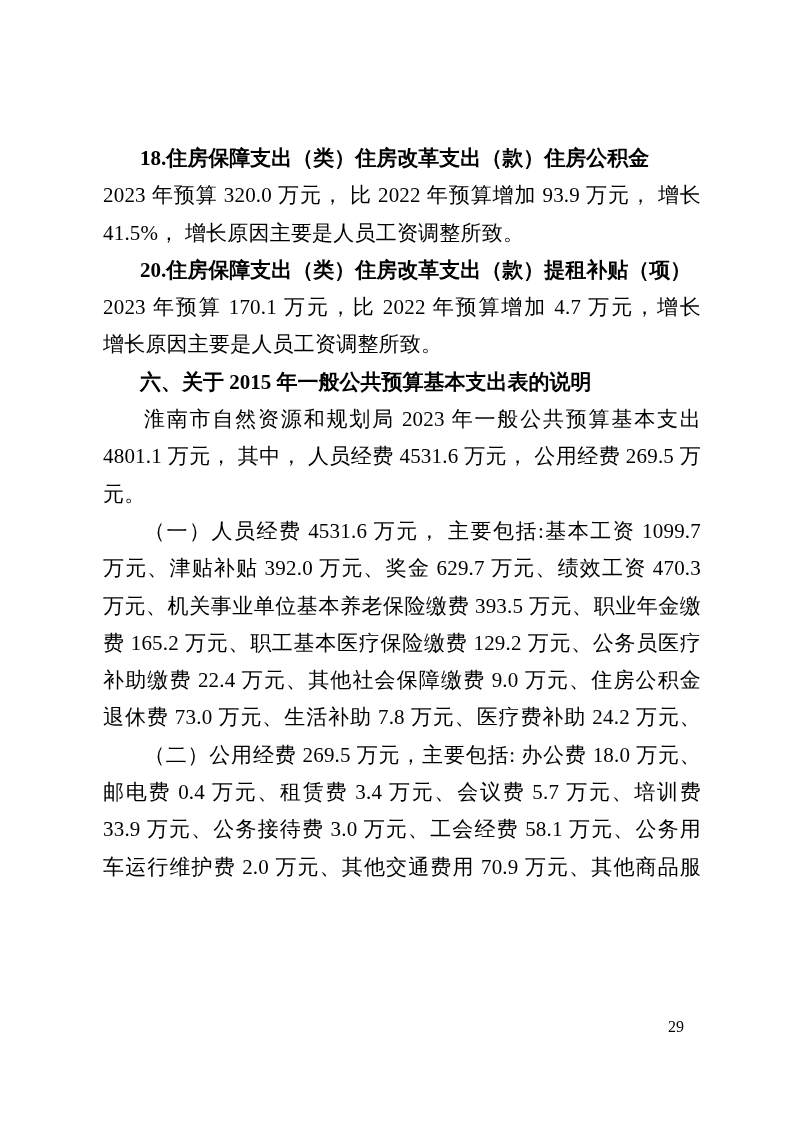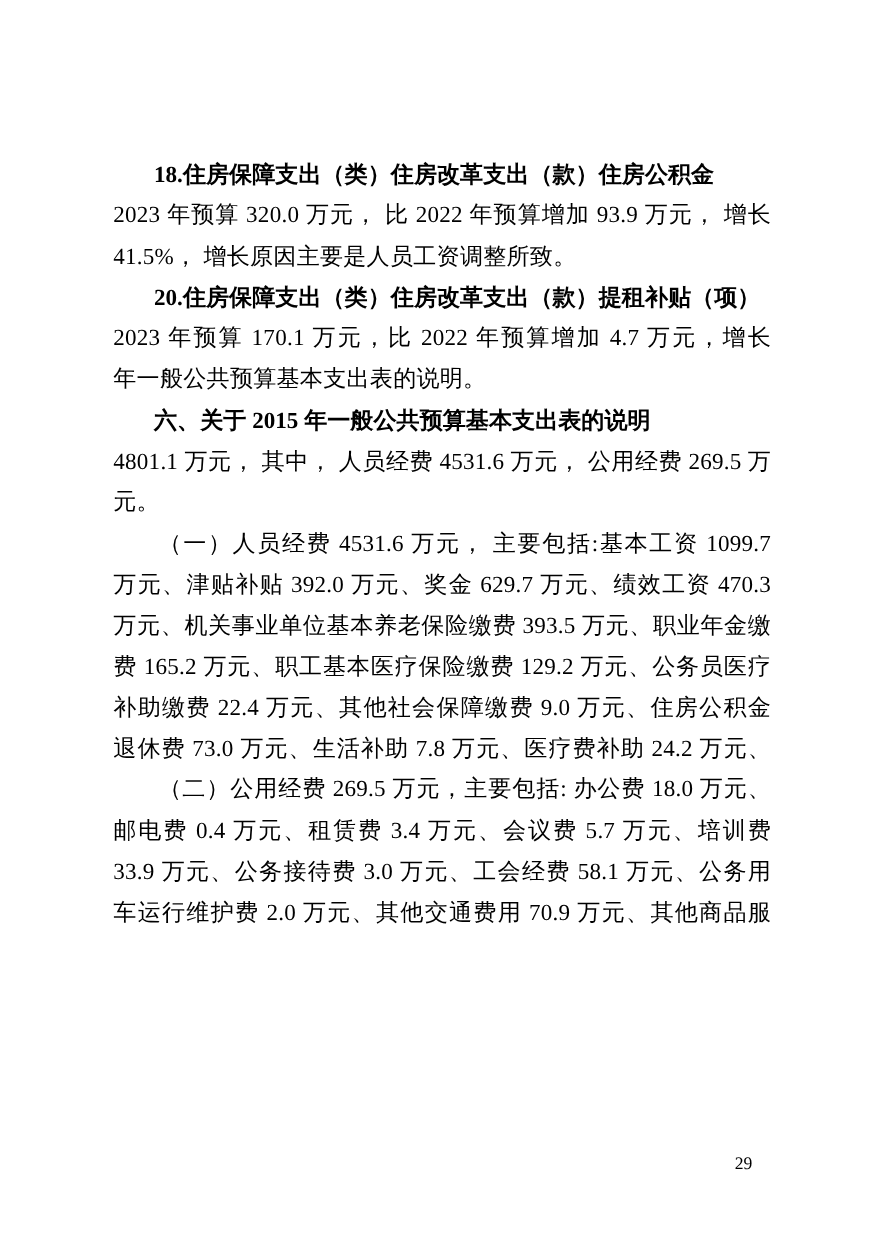--- a/index.html
+++ b/index.html
@@ -48,38 +48,38 @@
     text-align: center;
     text-align-last: left;
   }
   .page-number {
     position: absolute;
     left: 668px;
     top: 1018px;
     font-size: 16px;
     font-family: "Liberation Serif", "DejaVu Serif", serif;
     color: #000000;
-    margin-top: 32px;
   }
 </style>
 </head>
 <body>
 
 <div class="page">
   <div class="content">
 
     <div class="line heading">18.住房保障支出（类）住房改革支出（款）住房公积金（项）</div>
     <div class="line">2023 年预算 320.0 万元， 比 2022 年预算增加 93.9 万元， 增长</div>
     <div class="line last">41.5%， 增长原因主要是人员工资调整所致。</div>
 
     <div class="line heading">20.住房保障支出（类）住房改革支出（款）提租补贴（项）</div>
     <div class="line">2023 年预算 170.1 万元，比 2022 年预算增加 4.7 万元，增长 2.8%，</div>
-    <div class="line last">年一般公共预算基本支出表的说明。</div>
+    <div class="line last">增长原因主要是人员工资调整所致。</div>
 
     <div class="line heading">六、关于 2015 年一般公共预算基本支出表的说明</div>
+    <div class="line indent">淮南市自然资源和规划局 2023 年一般公共预算基本支出</div>
     <div class="line">4801.1 万元， 其中， 人员经费 4531.6 万元， 公用经费 269.5 万</div>
     <div class="line last">元。</div>
 
     <div class="line indent">（一）人员经费 4531.6 万元， 主要包括:基本工资 1099.7</div>
     <div class="line">万元、津贴补贴 392.0 万元、奖金 629.7 万元、绩效工资 470.3</div>
     <div class="line">万元、机关事业单位基本养老保险缴费 393.5 万元、职业年金缴</div>
     <div class="line">费 165.2 万元、职工基本医疗保险缴费 129.2 万元、公务员医疗</div>
     <div class="line">补助缴费 22.4 万元、其他社会保障缴费 9.0 万元、住房公积金</div>
     <div class="line">退休费 73.0 万元、生活补助 7.8 万元、医疗费补助 24.2 万元、</div>
 

